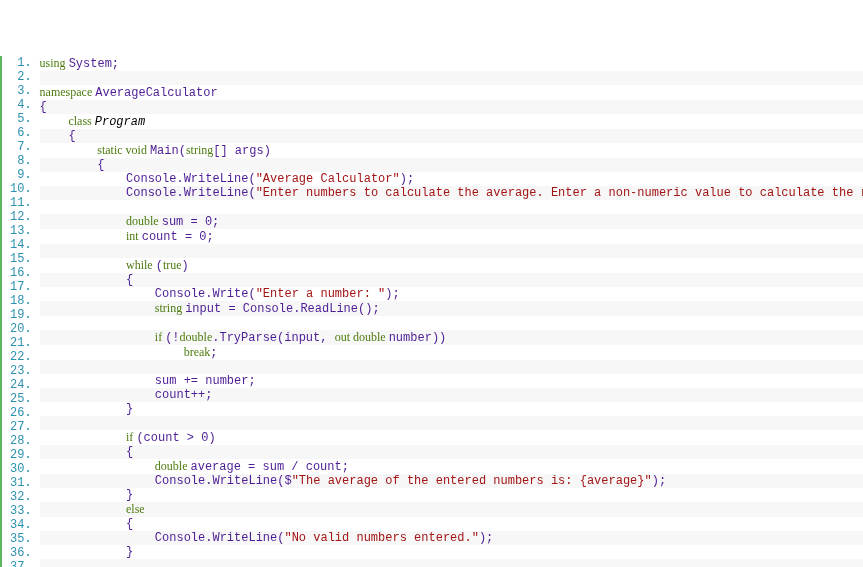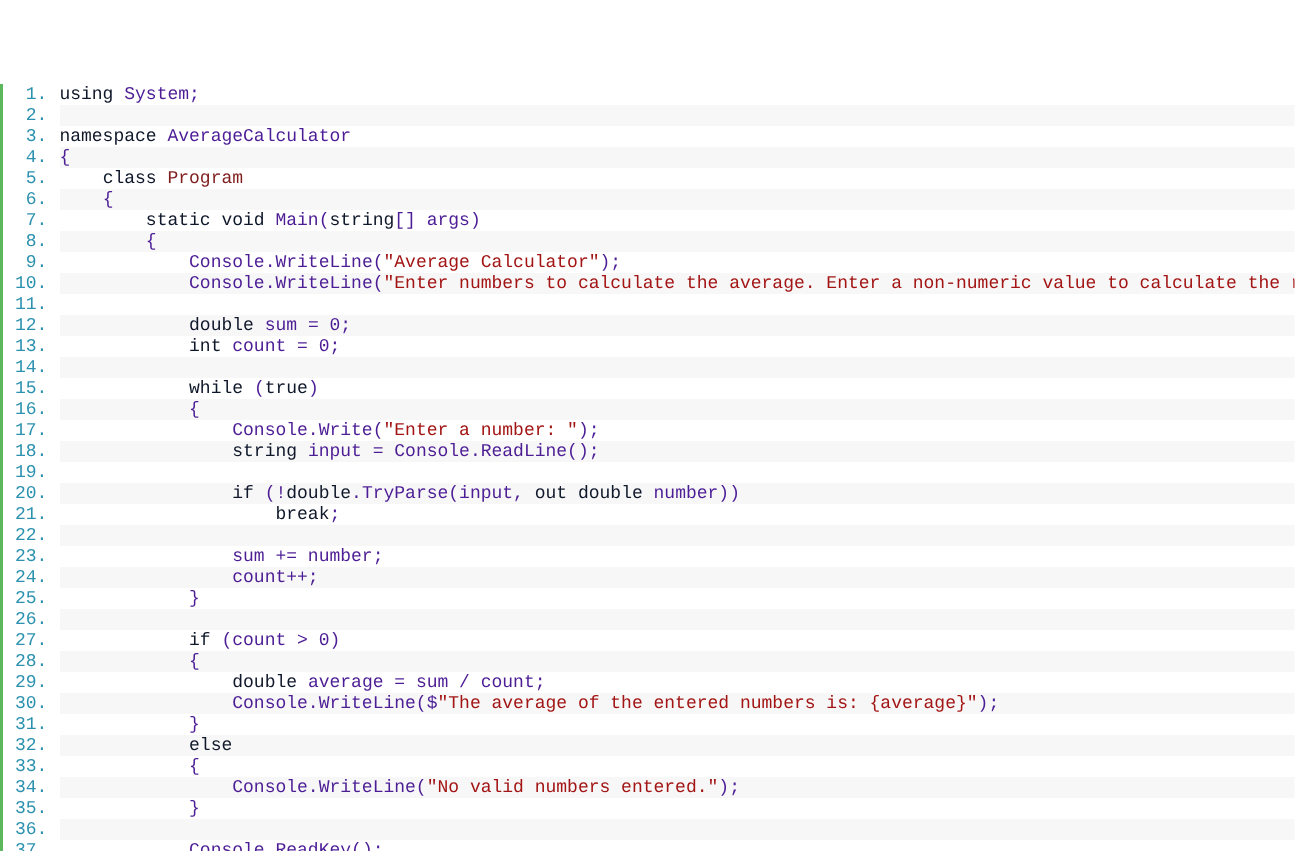--- a/index.html
+++ b/index.html
@@ -23,22 +23,22 @@
     min-width: 28px;
   }
   .gutter div::after { content: "."; }
   .code {
     flex: 1;
     padding-left: 4px;
     color: #000000;
   }
   .code .line { display: block; min-height: 14px; }
   .code .line:nth-child(even) { background: #f7f7f7; }
-  .kw { color: #0f172a; }
-  .type { color: #7f1d1d; }
+  .kw { color: #4d7c0f; font-family: Liberation Serif, serif; }
+  .type { color: #000000; font-style: italic; }
   .str { color: #a31515; }
   .plain { color: #4c1d95; }
 </style>
 </head>
 <body>
 
 
 
 <div class="editor">
   <div class="gutter"><div>1</div><div>2</div><div>3</div><div>4</div><div>5</div><div>6</div><div>7</div><div>8</div><div>9</div><div>10</div><div>11</div><div>12</div><div>13</div><div>14</div><div>15</div><div>16</div><div>17</div><div>18</div><div>19</div><div>20</div><div>21</div><div>22</div><div>23</div><div>24</div><div>25</div><div>26</div><div>27</div><div>28</div><div>29</div><div>30</div><div>31</div><div>32</div><div>33</div><div>34</div><div>35</div><div>36</div><div>37</div></div>

